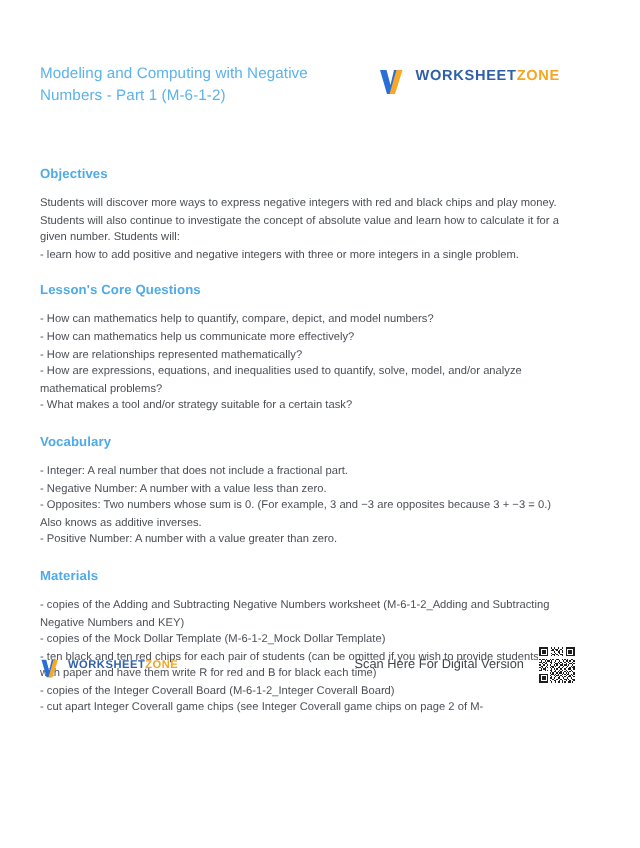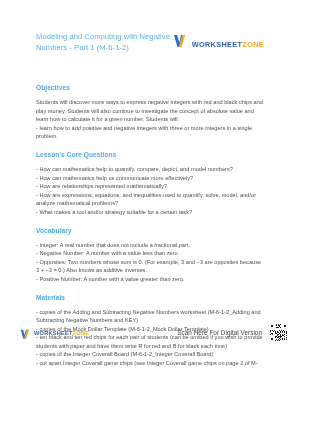--- a/index.html
+++ b/index.html
@@ -13,21 +13,21 @@
     font-family: "Liberation Sans", sans-serif;
     color: #44484d;
     overflow: hidden;
     position: relative;
   }
 
   .page {
     width: 300px;
     height: 348px;
     box-sizing: border-box;
-    padding: 0 36px;
+    padding: 0 20px;
     position: relative;
   }
 
   
   .doc-header {
     display: flex;
     align-items: flex-start;
     justify-content: space-between;
     padding-top: 31px;
     height: 44px;
@@ -39,21 +39,21 @@
     line-height: 11.4px;
     letter-spacing: 0.05px;
     max-width: 140px;
     margin: 0;
     font-weight: 400;
   }
 
   
   .logo {
     display: flex;
-    align-items: flex-end;
+    align-items: flex-start;
     gap: 4px;
     margin-top: 3px;
   }
   .logo-mark {
     width: 15px;
     height: 14px;
     flex: none;
     display: block;
   }
   .logo-text {

